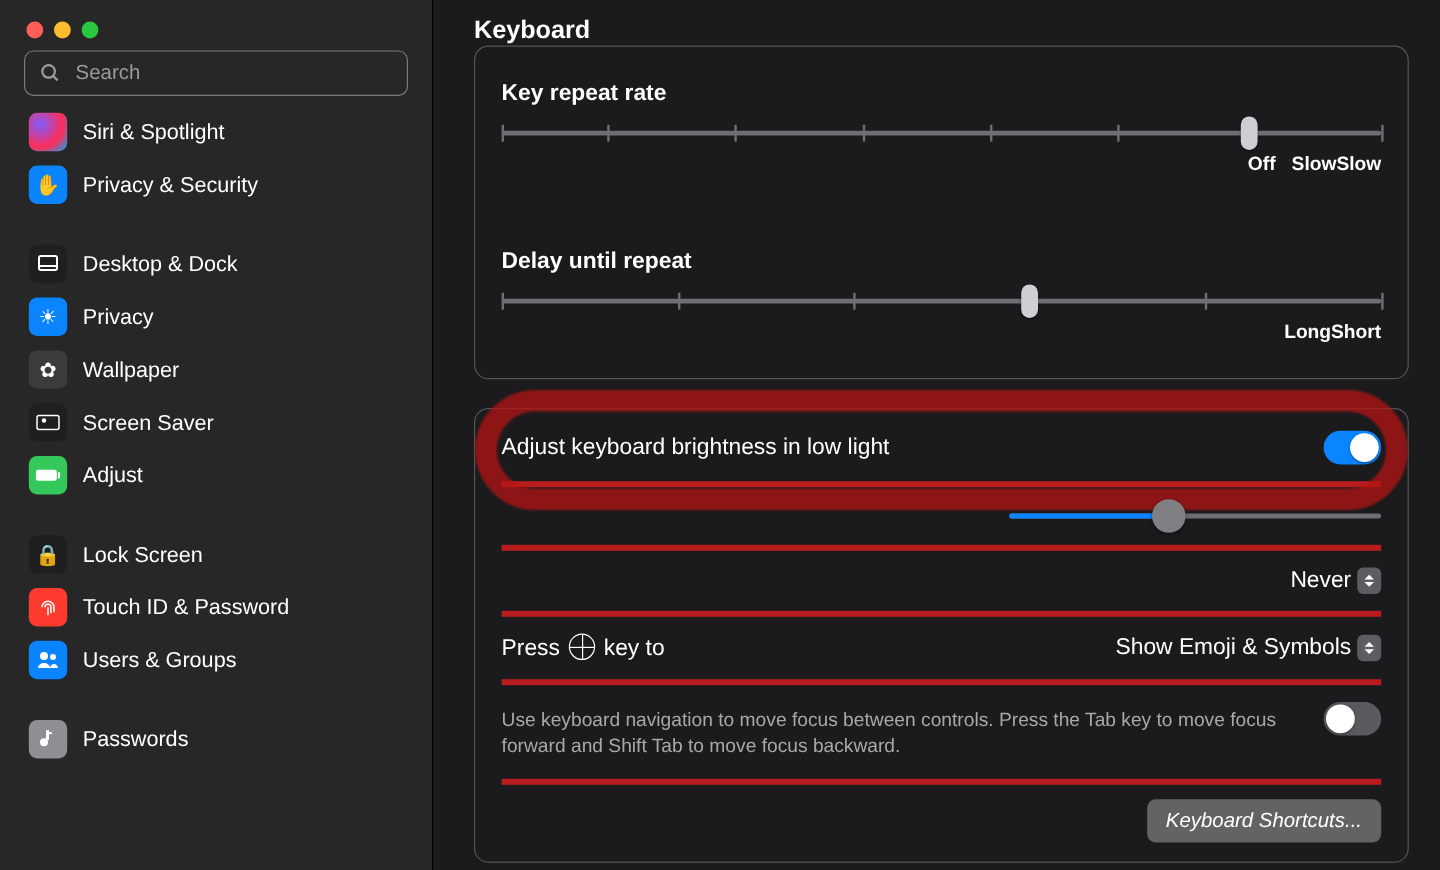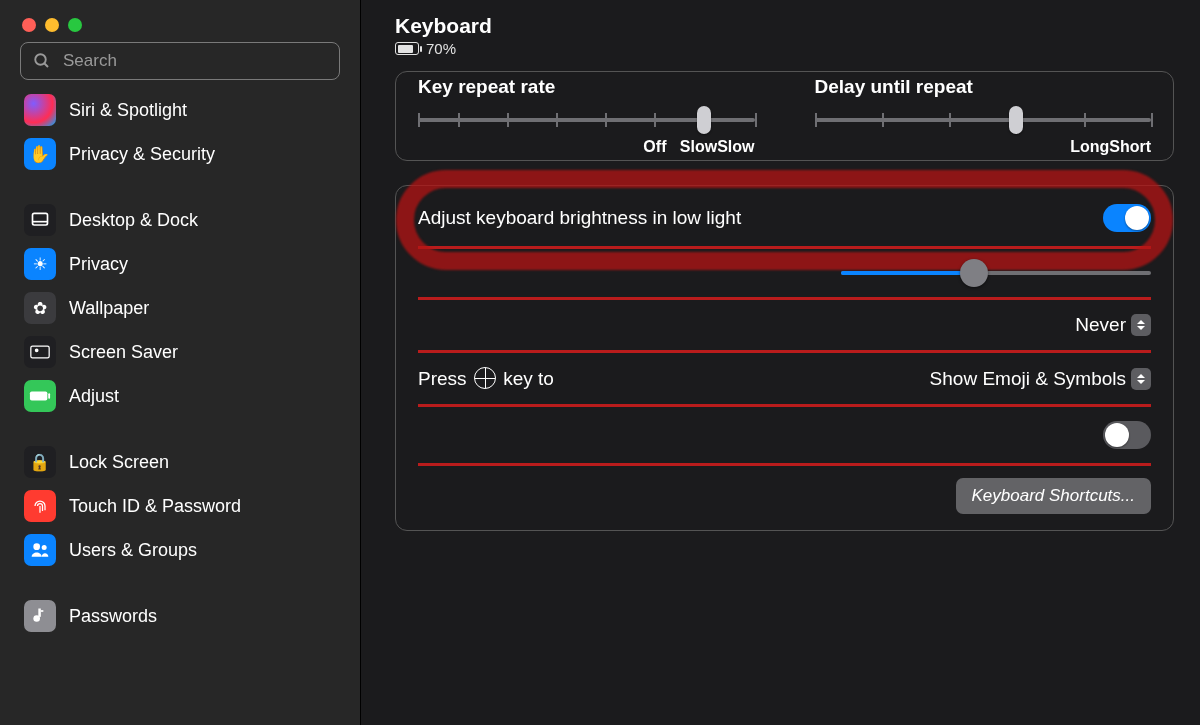--- a/index.html
+++ b/index.html
@@ -56,37 +56,37 @@
     font-size:17px;color:#fff;flex-shrink:0;
   }
 
   
   .main{flex:1;padding:14px 26px 0 34px;overflow:hidden;position:relative;}
   .hdr-title{font-size:21px;font-weight:700;}
   .hdr-sub{display:flex;align-items:center;gap:4px;margin-top:2px;font-size:15px;color:#e2e2e2;margin-bottom:14px;}
 
   .panel{
     border:1px solid var(--panel-border);border-radius:12px;
-    padding:4px 22px;margin-bottom:24px;position:relative;
+    padding:28px 22px;margin-bottom:24px;position:relative;flex-direction:column;
   }
   .panel.sliders{display:flex;gap:60px;}
   .sl-col{flex:1;display:flex;flex-direction:column;}
   .sl-title{font-size:19px;font-weight:600;margin-bottom:14px;}
   .track-wrap{position:relative;height:16px;}
   .track{height:4px;background:var(--slider-track);border-radius:2px;position:absolute;top:6px;left:0;right:0;}
   .tick{position:absolute;width:2px;height:14px;background:var(--slider-track);top:1px;}
   .knob{
     position:absolute;width:14px;height:28px;background:#cfcfd3;border-radius:7px;
     top:-6px;transform:translateX(-50%);box-shadow:0 1px 2px rgba(0,0,0,.5);
   }
   .sl-labels{display:flex;justify-content:flex-end;font-size:16px;font-weight:600;margin-top:10px;}
 
   .rows .row{
     display:flex;align-items:center;padding:14px 0;
-    border-bottom:3px solid #b91c1c;
+    border-bottom:5px solid #b91c1c;
   }
   .rows .row:last-of-type{border-bottom:none;}
   .row .lbl{font-size:19px;font-weight:500;}
   .row .spacer{flex:1;}
   .row .desc{color:var(--text-sub);font-size:16px;margin-top:5px;max-width:700px;line-height:1.4;}
 
   .toggle{
     width:48px;height:28px;border-radius:14px;background:var(--toggle-off);
     position:relative;flex-shrink:0;
   }
@@ -240,26 +240,20 @@
           </svg>
       </div>
       <span>Passwords</span>
     </div>
   </div>
 </div>
 
 <div class="main">
 
   <div class="hdr-title">Keyboard</div>
-  <div class="hdr-sub">
-    <span class="batt">
-        <i></i>
-      </span>
-    <span>70%</span>
-  </div>
 
   <div class="panel sliders">
     <div class="sl-col">
       <div class="sl-title">Key repeat rate</div>
       <div class="track-wrap">
         <div class="track"></div>
         <div class="tick" style="left:0%"></div>
           <div class="tick" style="left:12%"></div>
         <div class="tick" style="left:26.5%"></div>
           <div class="tick" style="left:41%"></div>
@@ -327,20 +321,21 @@
       </span>
       <span class="spacer"></span>
       <div class="select">
         <span>Show Emoji &amp; Symbols</span>
         <span class="chev"></span>
       </div>
     </div>
 
     <div class="row" style="align-items:flex-start">
       <div>
+        <div class="desc">Use keyboard navigation to move focus between controls. Press the Tab key to move focus forward and Shift Tab to move focus backward.</div>
       </div>
       <span class="spacer"></span>
       <div class="toggle">
           <div class="dot"></div>
         </div>
     </div>
 
     <div class="btn-row">
       <button class="btn">Keyboard Shortcuts...</button>
     </div>

